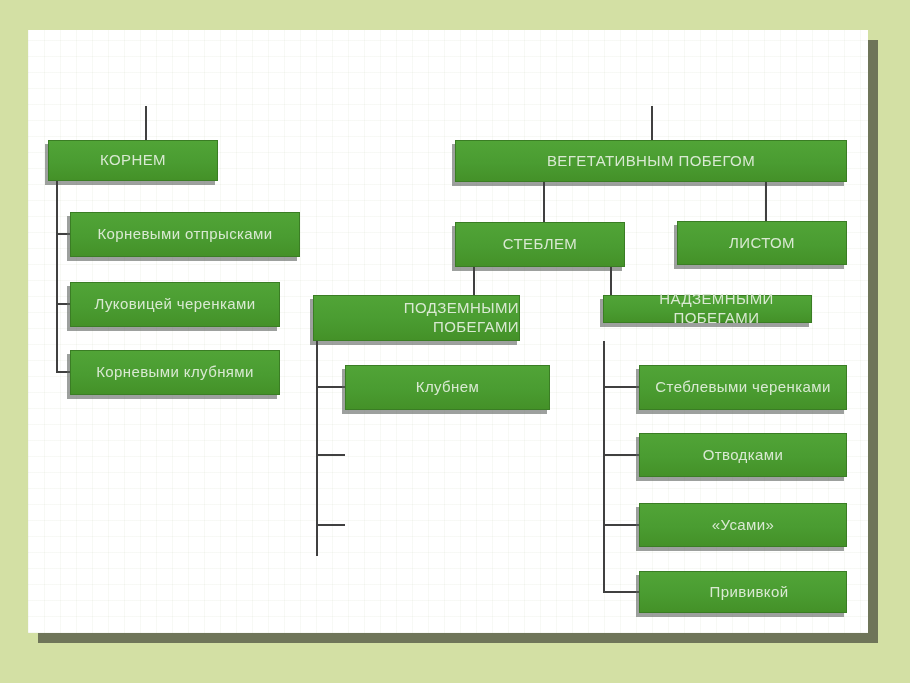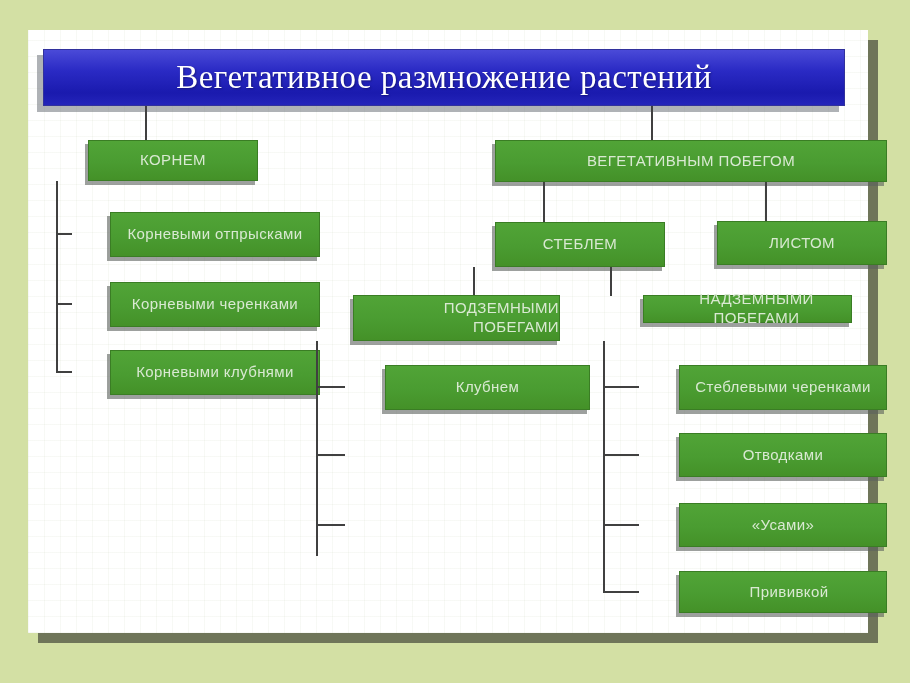--- a/index.html
+++ b/index.html
@@ -33,55 +33,52 @@
     letter-spacing:0.5px;white-space:nowrap;
     text-shadow:1px 1px 2px rgba(0,0,20,0.35);
   }
   .node{
     position:absolute;
     background:linear-gradient(180deg,#51a437 0%, var(--box-fill) 55%, #449128 100%);
     border:1px solid var(--box-border);
     box-shadow:-3px 4px 0 rgba(92,96,94,0.6);
     color:var(--box-text);
     display:flex;flex-direction:column;align-items:center;justify-content:center;
-    font-size:15px;letter-spacing:0.4px;text-align:center;line-height:1.25;margin-left:40px;
+    font-size:15px;letter-spacing:0.4px;text-align:center;line-height:1.25;
   }
   .line-v{position:absolute;width:2px;background:var(--connector);}
   .line-h{position:absolute;height:2px;background:var(--connector);}
 </style>
 </head>
 <body>
 
 <div class="stage">
   <div class="panel">
 
-    <div class="title-bar">
-      <h1>Вегетативное размножение растений</h1>
-    </div>
 
     <div class="line-v" style="left:117px;top:76px;height:35px;"></div>
     <div class="line-v" style="left:623px;top:76px;height:35px;"></div>
 
     <div class="node" style="left:20px;top:110px;width:170px;height:41px;">
       <span>КОРНЕМ</span>
     </div>
     <div class="node" style="left:427px;top:110px;width:392px;height:42px;">
       <span>ВЕГЕТАТИВНЫМ ПОБЕГОМ</span>
     </div>
 
     <div class="line-v" style="left:28px;top:151px;height:192px;"></div>
     <div class="line-h" style="left:28px;top:203px;width:16px;"></div>
     <div class="line-h" style="left:28px;top:273px;width:16px;"></div>
     <div class="line-h" style="left:28px;top:341px;width:16px;"></div>
 
-    <div class="node" style="left:42px;top:182px;width:210px;height:45px;">
+    <div class="node" style="left:42px;top:182px;width:230px;height:45px;">
       <span>Корневыми отпрысками</span>
     </div>
     <div class="node" style="left:42px;top:252px;width:210px;height:45px;">
-      <span>Корневыми черенками</span>
+      <span>Луковицей черенками</span>
     </div>
     <div class="node" style="left:42px;top:320px;width:210px;height:45px;">
       <span>Корневыми клубнями</span>
     </div>
 
     <div class="line-v" style="left:515px;top:152px;height:41px;"></div>
     <div class="line-v" style="left:737px;top:152px;height:40px;"></div>
 
     <div class="node" style="left:427px;top:192px;width:170px;height:45px;">
       <span>СТЕБЛЕМ</span>

